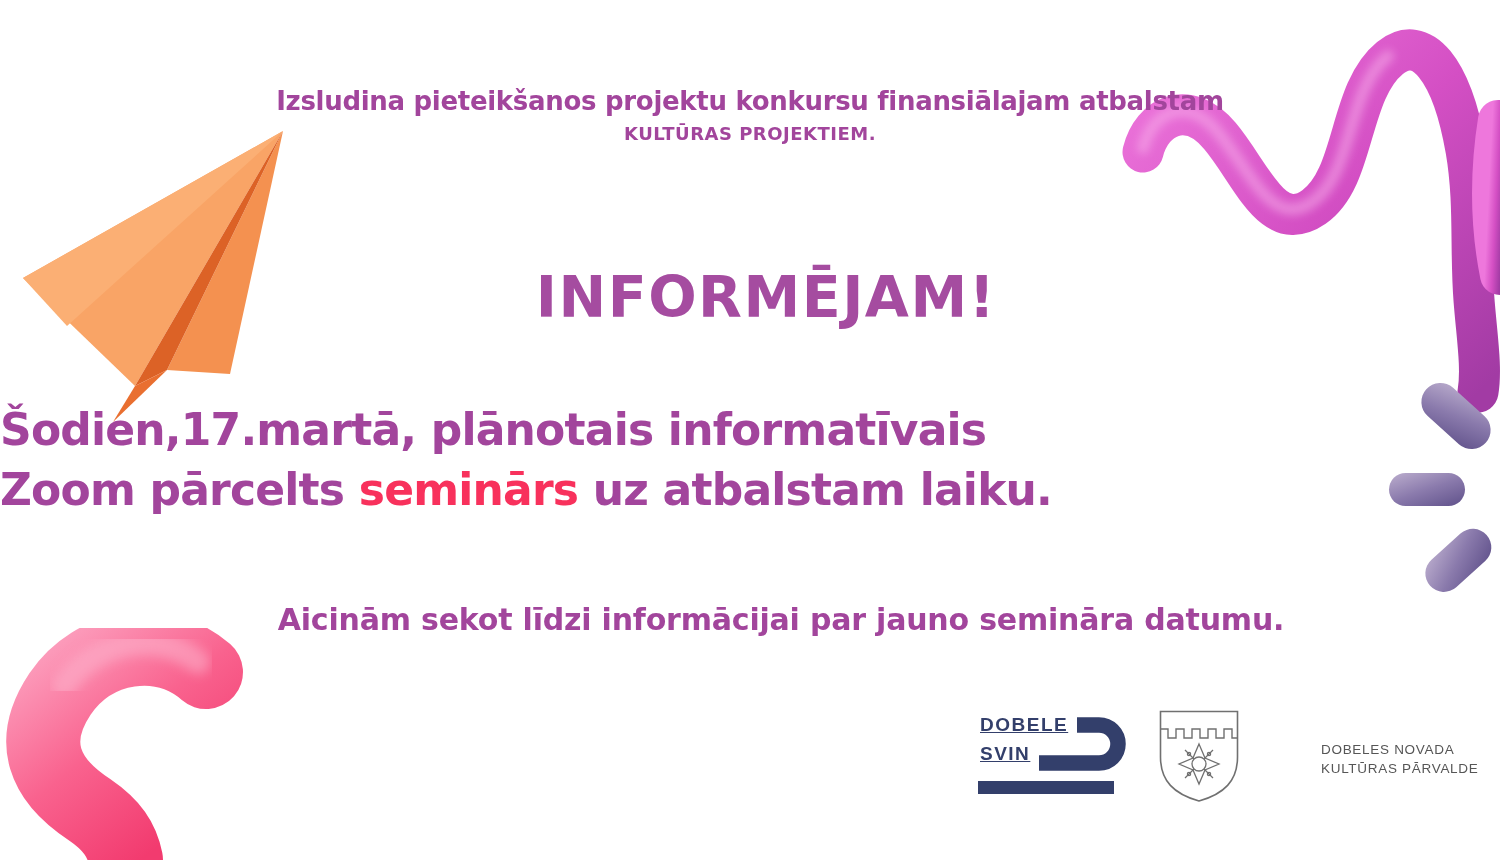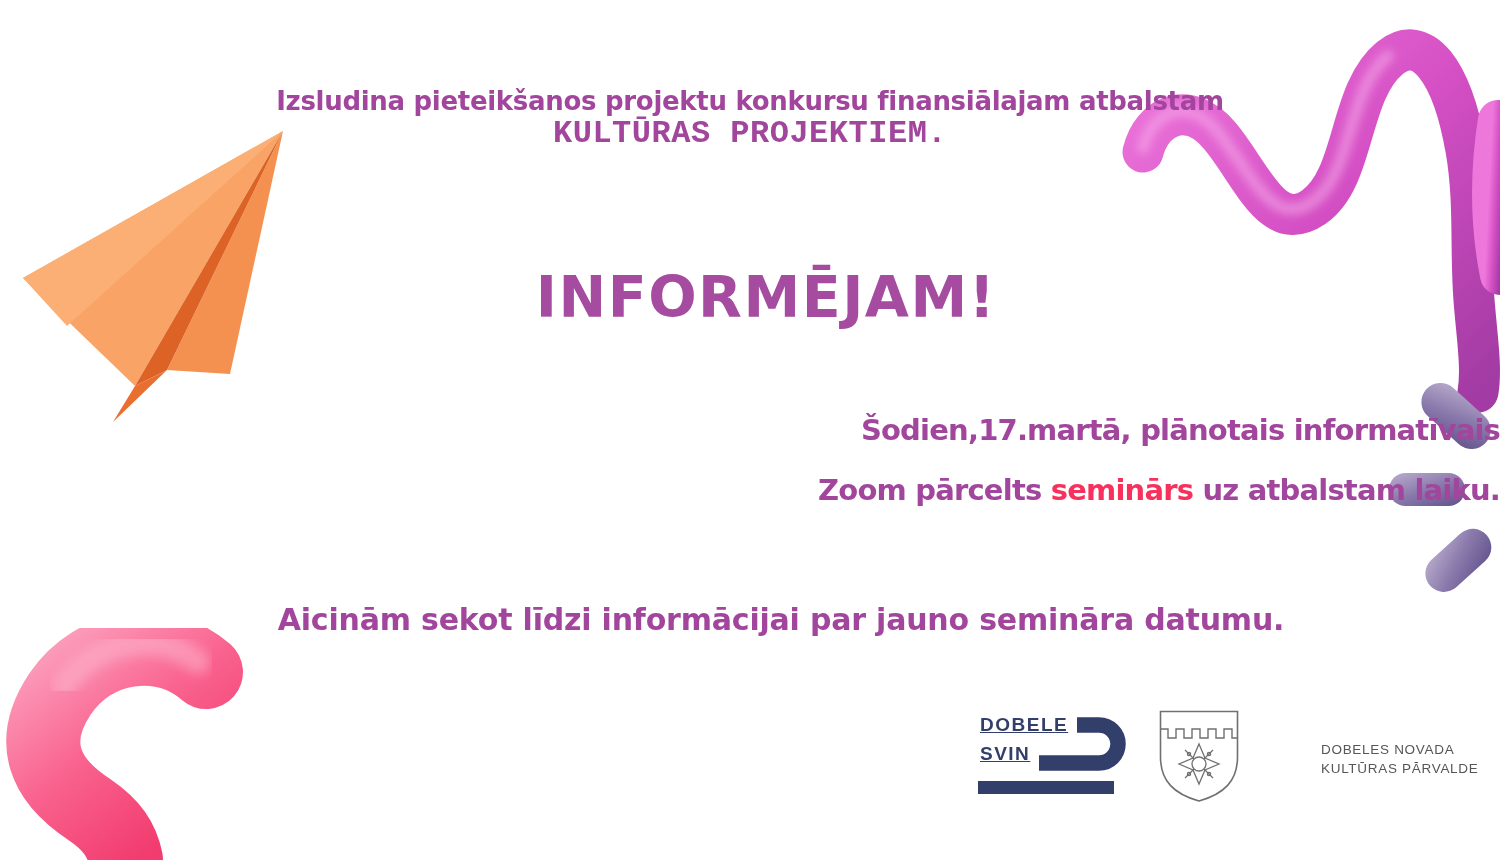--- a/index.html
+++ b/index.html
@@ -8,30 +8,30 @@
     font-family:"DejaVu Sans","Liberation Sans",sans-serif;
   }
   .deco{position:absolute;pointer-events:none;}
 
   
   .intro{
     position:absolute;top:68px;left:0;width:100%;text-align:center;
     color:var(--purple,#A2459C);font-weight:bold;margin-top:16px;
   }
   .intro .l1{font-size:26px;letter-spacing:-0.3px;line-height:34px;}
-  .intro .l2{font-size:32px;letter-spacing:0.5px;line-height:32px;font-family:Liberation Mono, monospace;}
+  .intro .l2{font-size:18px;letter-spacing:0.5px;line-height:32px;}
 
   .heading{
     position:absolute;top:248px;left:0;width:100%;margin:16px;text-align:center;
     color:var(--purple-bright,#A54CA0);font-size:57px;font-weight:bold;letter-spacing:1.5px;
   }
 
   .body-text{
-    position:absolute;top:400px;left:0;width:100%;text-align:right;
-    color:var(--purple,#A2459C);font-size:29px;font-weight:bold;line-height:60px;
+    position:absolute;top:400px;left:0;width:100%;text-align:left;
+    color:var(--purple,#A2459C);font-size:44px;font-weight:bold;line-height:60px;
     letter-spacing:-0.8px;
   }
   .body-text .hl{color:var(--pink-highlight,#F8315C);}
 
   .note{
     position:absolute;top:602px;left:0;width:100%;text-align:center;
     color:var(--purple,#A2459C);font-size:30px;font-weight:bold;letter-spacing:-0.2px;padding-left:31px;
   }
 
   

